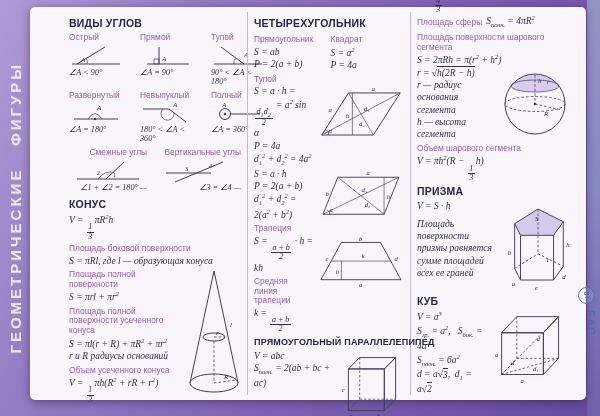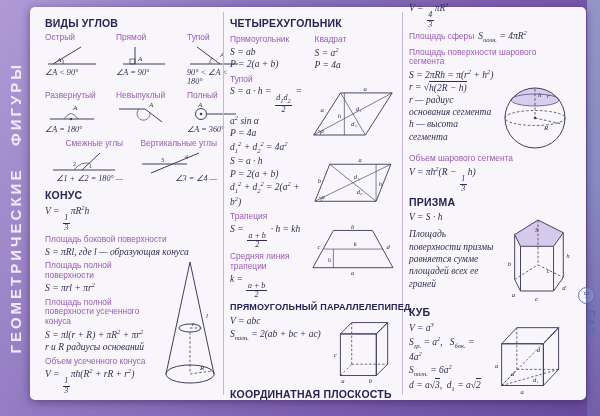--- a/index.html
+++ b/index.html
@@ -11,22 +11,22 @@
   .edge-right{position:absolute;right:0;top:0;width:13px;height:100%;
     background:linear-gradient(to bottom,#9aa0cc,#8b93c6 45%,#7663ad);opacity:.85;}
   .spine{position:absolute;left:2px;top:0;width:27px;height:100%;
     display:flex;align-items:center;justify-content:center;}
   .spine-text{writing-mode:vertical-rl;transform:rotate(180deg);white-space:pre;
     font-weight:bold;font-size:15px;letter-spacing:3px;color:#efe8f8;}
   .card{position:absolute;left:30px;top:7px;width:556px;height:393px;box-sizing:border-box;
     background:#f8f6fa;border-radius:5px;box-shadow:0 2px 9px rgba(40,20,70,.5);
     display:flex;padding:5px 7px 5px 9px;}
   .col{box-sizing:border-box;padding:2px 6px 0 6px;display:flex;flex-direction:column;}
-  .col1{width:184px;}
-  .col2{width:180px;border-left:1px solid #c6b5de;border-right:1px solid #c6b5de;}
+  .col1{width:184px;margin-left:24px;}
+  .col2{width:164px;border-left:1px solid #c6b5de;border-right:1px solid #c6b5de;}
   .col3{flex:1;justify-content:flex-end;}
   .sec-h{font-size:10.5px;font-weight:bold;color:#262450;letter-spacing:.2px;margin:3px 0 3px;white-space:nowrap;}
   .sec-h.small{font-size:9px;}
   .plabel{font-size:8.4px;color:#9a5cb5;margin:3px 0 1px;line-height:1.15;}
   .formula{font-family:"Liberation Serif",serif;font-style:italic;font-size:9.5px;
     color:#322e52;line-height:1.3;}
   .formula sup,.formula sub{font-size:6.5px;}
   .fr{display:inline-flex;flex-direction:column;align-items:center;vertical-align:-0.75em;
     line-height:1.05;font-size:8px;margin:0 1px;}
   .fr>span:first-child{border-bottom:1px solid #322e52;padding:0 1.5px;}
@@ -113,20 +113,21 @@
         <div class="formula">∠A = 180°</div>
       </div>
       <div class="aitem">
         <div class="plabel">Невыпуклый</div>
         <svg class="fig" width="54" height="24" viewBox="0 0 54 24">
           <line x1="3" y1="8" x2="29" y2="8"></line>
             <line x1="29" y1="8" x2="46" y2="21"></line>
           <path class="thin" d="M23,8 A6.5,6.5 0 1 0 34,12"></path>
           <text x="33" y="6">A</text>
         </svg>
+        <div class="formula">180° &lt; ∠A &lt; 360°</div>
       </div>
       <div class="aitem">
         <div class="plabel">Полный</div>
         <svg class="fig" width="54" height="24" viewBox="0 0 54 24">
           <circle cx="14" cy="13" r="5.5"></circle>
           <circle class="fill" cx="14" cy="13" r="1.3"></circle>
           <line x1="19.5" y1="13" x2="49" y2="13"></line>
           <text x="11" y="6">A</text>
         </svg>
         <div class="formula">∠A = 360°</div>

